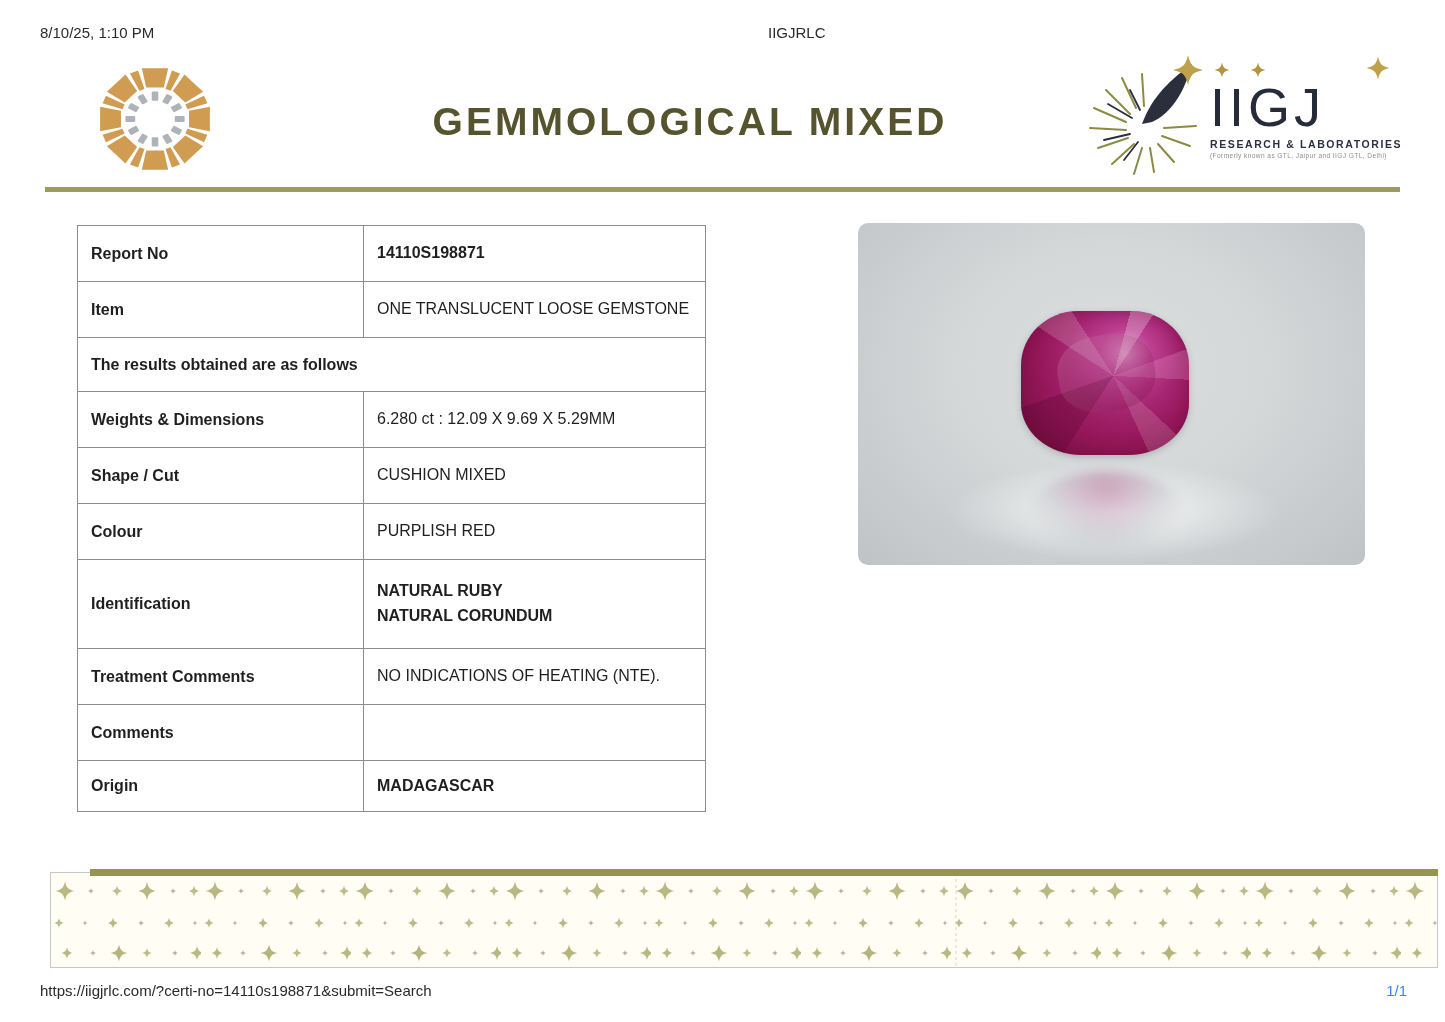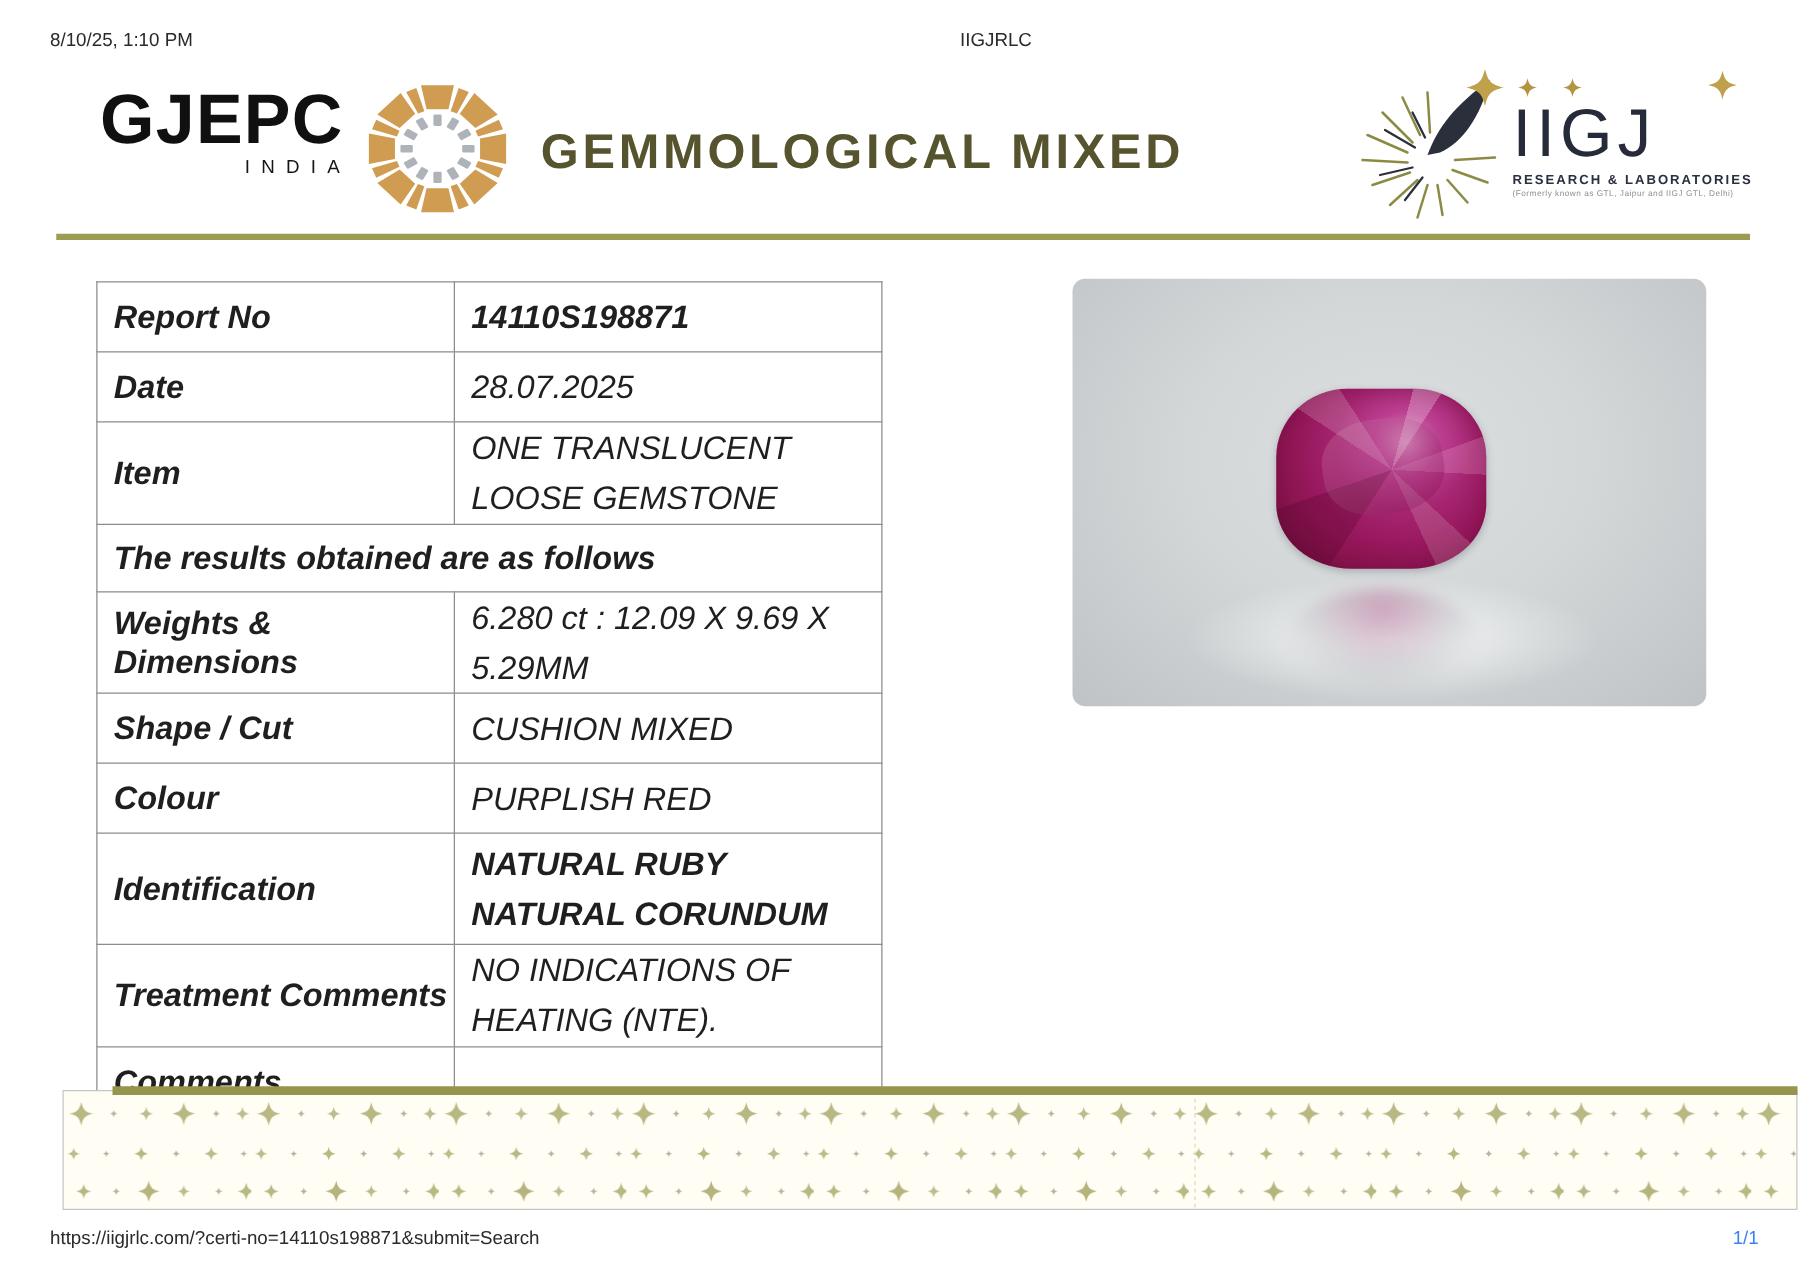--- a/index.html
+++ b/index.html
@@ -27,21 +27,21 @@
   .iigj-text{position:absolute;left:128px;top:0;width:192px;}
   .iigj-sparkles{display:block;margin-bottom:-2px;}
   .iigj-name{font-size:54px;font-weight:normal;letter-spacing:4px;color:#262b39;line-height:1;display:block;}
   .iigj-sub{display:block;font-size:10.5px;font-weight:bold;letter-spacing:1.6px;color:#2b3040;margin-top:4px;white-space:nowrap;}
   .iigj-tagline{display:block;font-size:6.6px;color:#8f8f8f;letter-spacing:.4px;margin-top:2px;white-space:nowrap;}
 
   .head-rule{position:absolute;left:45px;top:187px;width:1355px;height:5px;background:#9c9c53;}
 
   
   .report-table{position:absolute;left:77px;top:225px;width:629px;border-collapse:collapse;
-        font-size:26px;color:#1f1f1f;font-style:italic;}
+        font-size:16px;color:#1f1f1f;}
   .report-table td{border:1px solid #8c8c8c;padding:0 0 0 13px;vertical-align:middle;}
   .report-table td.label{width:272px;font-weight:600;height:55px;}
   .report-table td.value{white-space:pre-line;line-height:1.55;}
   .report-table tr.tall td{height:88px;}
   .report-table tr.short td{height:50px;margin-top:26px;}
   .report-table td.section{font-weight:bold;height:53px;}
   .report-table td.b{font-weight:bold;}
 
   
   .photo{position:absolute;left:858px;top:223px;width:507px;height:342px;border-radius:10px;overflow:hidden;
@@ -82,24 +82,20 @@
     <rect id="inner-tick" x="-3" y="-27" width="6" height="9" rx="1"></rect>
   </defs>
 </svg>
 
 <div class="page">
 
   <span class="print-datetime">8/10/25, 1:10 PM</span>
   <span class="print-doctitle">IIGJRLC</span>
 
   <div class="gjepc">
-    <div class="gjepc-text">
-      <span class="gjepc-name">GJEPC</span>
-      <span class="gjepc-sub">INDIA</span>
-    </div>
     <svg class="gjepc-icon" width="122" height="106" viewBox="0 0 120 104">
       <g transform="translate(60,52) scale(1.08,1)">
         <g fill="#cf9c52">
           <use href="#wedge-wide"></use>
           <use href="#wedge-narrow" transform="rotate(22.5)"></use>
           <use href="#wedge-wide" transform="rotate(45)"></use>
           <use href="#wedge-narrow" transform="rotate(67.5)"></use>
           <use href="#wedge-wide" transform="rotate(90)"></use>
           <use href="#wedge-narrow" transform="rotate(112.5)"></use>
           <use href="#wedge-wide" transform="rotate(135)"></use>
@@ -172,24 +168,20 @@
 
   <div class="head-rule"></div>
 
   <table class="report-table">
     <tbody>
         <tr>
           <td class="label">Report No</td>
           <td class="value b">14110S198871</td>
         </tr>
         <tr>
-          <td class="label">Date</td>
-          <td class="value">28.07.2025</td>
-        </tr>
-        <tr>
           <td class="label">Item</td>
           <td class="value">ONE TRANSLUCENT LOOSE GEMSTONE</td>
         </tr>
         <tr>
           <td colspan="2" class="section">The results obtained are as follows</td>
         </tr>
         <tr>
           <td class="label">Weights &amp; Dimensions</td>
           <td class="value">6.280 ct : 12.09 X 9.69 X 5.29MM</td>
         </tr>

